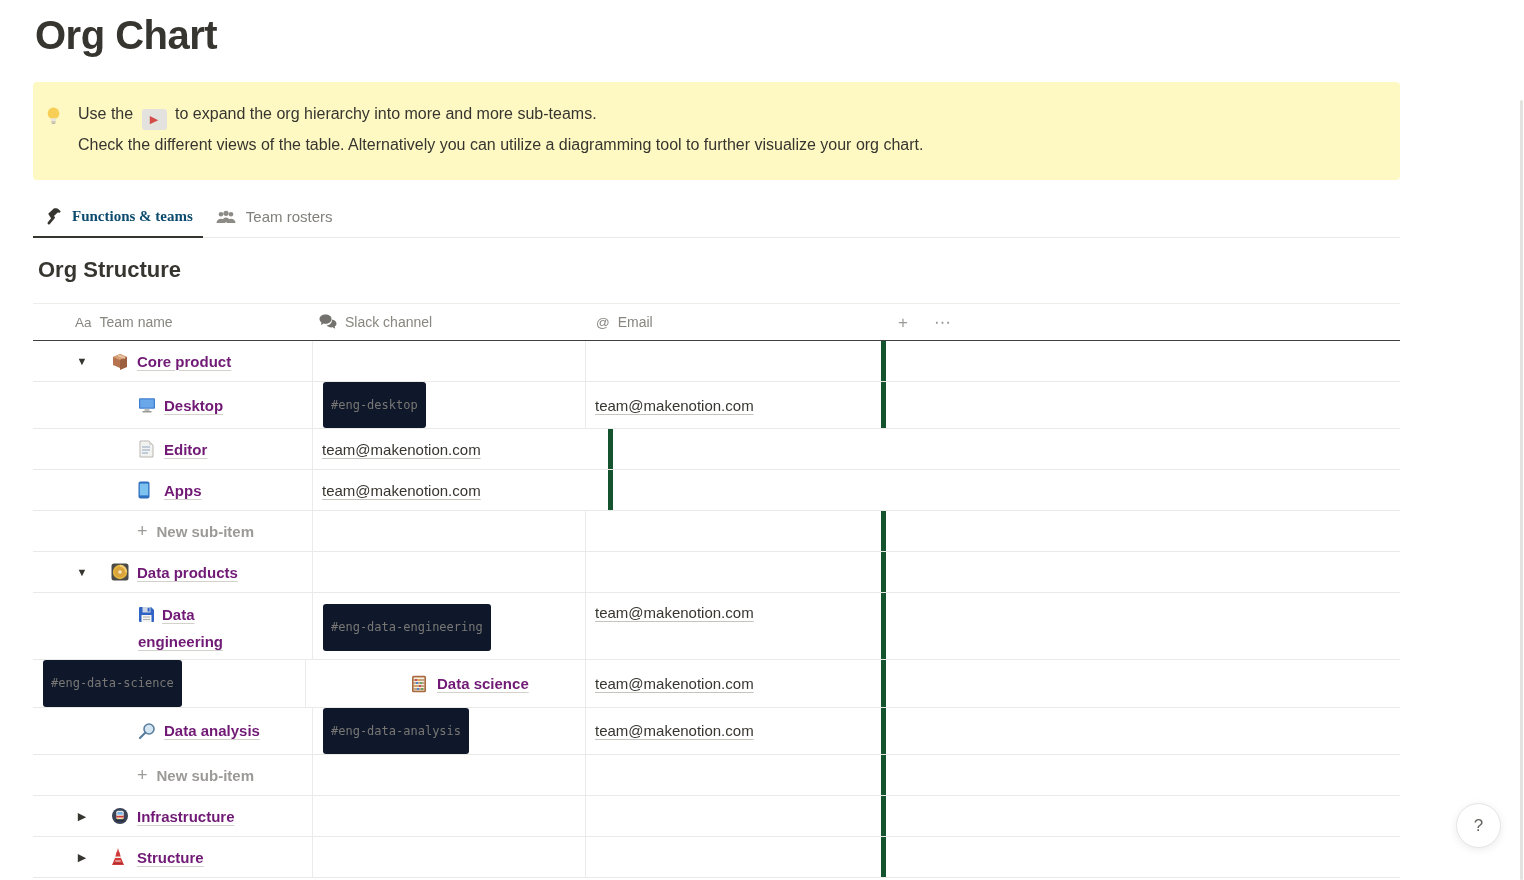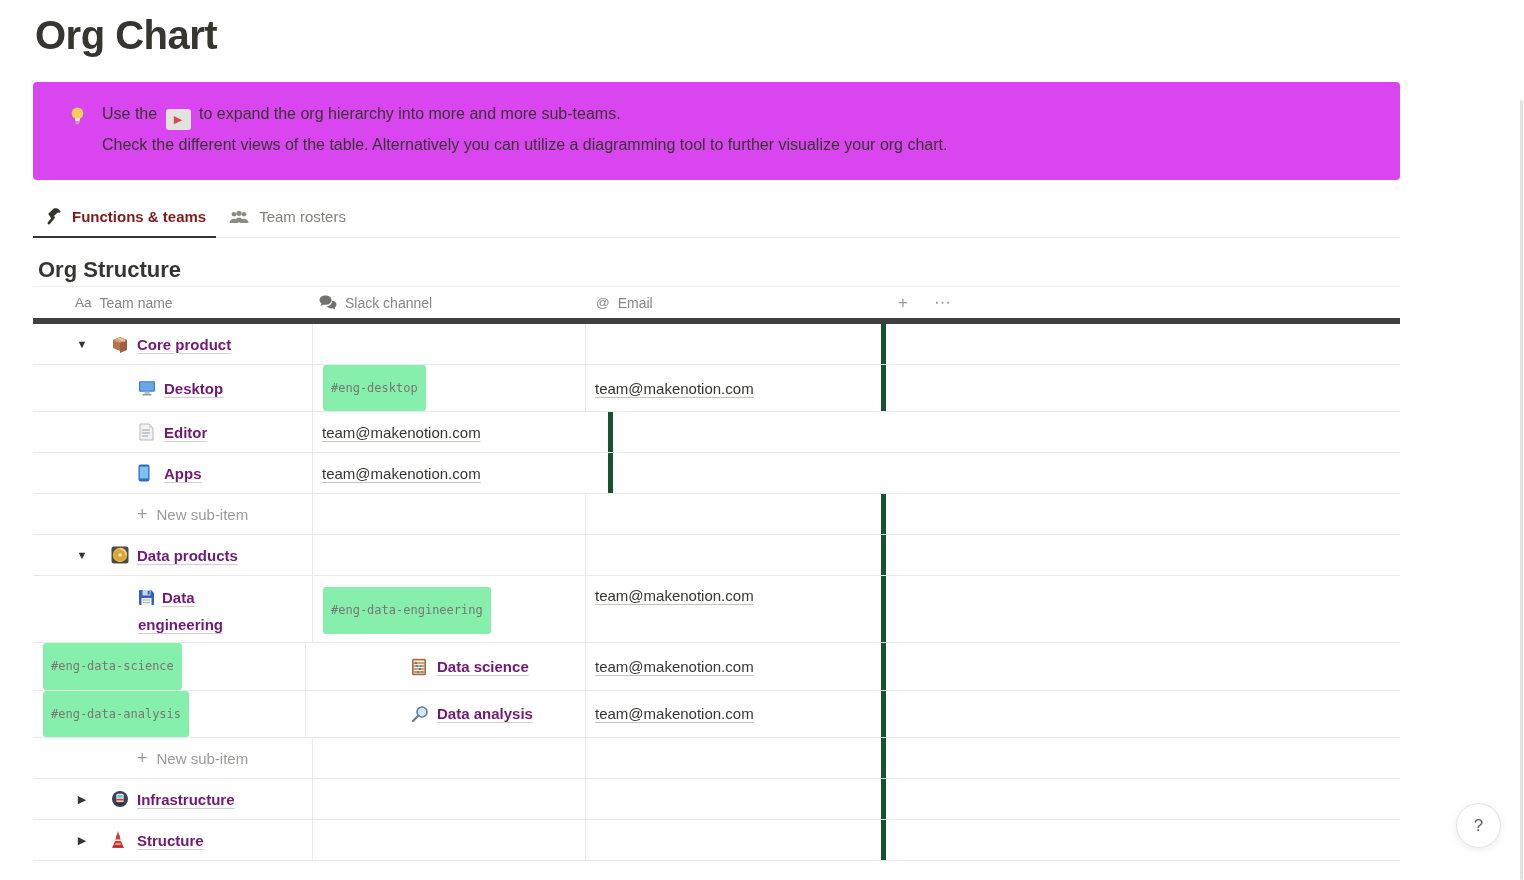--- a/index.html
+++ b/index.html
@@ -8,40 +8,40 @@
     width:1524px; height:880px; overflow:hidden; position:relative;
     background:#ffffff; color:#37352f;
     font-family:"Liberation Sans", sans-serif;
   }
   .page { margin-left:33px; width:1367px; }
 
   
   h1.page-title { font-size:40px; font-weight:700; line-height:54px; margin:8px 0 20px 2px; letter-spacing:-0.5px; }
 
   
-  .callout { background:#d946ef; border-radius:4px; display:flex; padding:17px 20px 17px 36px; min-height:98px; }
+  .callout { background:#fef9c3; border-radius:4px; display:flex; padding:17px 20px 17px 12px; min-height:98px; }
   .callout-icon { width:18px; height:20px; margin-top:7px; flex:none; }
   .callout-text { margin-left:15px; font-size:16px; line-height:30px; color:#37352f; }
   .chip { display:inline-flex; align-items:center; justify-content:center; background:#e3e2df;
           border-radius:3px; width:25px; height:21px; vertical-align:-4px; margin:0 4px; }
   .chip .tri { color:#d44c47; font-size:11px; line-height:1; }
 
   
   .tabs { display:flex; align-items:flex-end; border-bottom:1px solid #e9e9e7; margin-top:18px; height:40px; }
   .tab { display:flex; align-items:center; gap:9px; padding:0 10px 12px 11px; font-size:15px; color:#81807b; position:relative; cursor:pointer; white-space:nowrap; }
   .tab + .tab { margin-left:1px; }
-  .tab.active { color:#7f1d1d; font-weight:700; }
+  .tab.active { color:#0c4a6e; font-weight:700;font-family:Liberation Serif, serif; }
   .tab.active::after { content:""; position:absolute; left:0; right:0; bottom:-1px; height:2px; background:#37352f; }
   .tab-icon { display:inline-flex; align-items:center; }
 
   
   h2.db-title { font-size:22px; font-weight:700; line-height:30px; margin:17px 0 0 5px; }
 
   
-  .thead { display:flex; height:38px; margin-top:1px; border-top:1px solid #ededea; border-bottom:6px solid #404040; align-items:center; color:#87867f; font-size:14px; }
+  .thead { display:flex; height:38px; margin-top:18px; border-top:1px solid #ededea; border-bottom:1px solid #404040; align-items:center; color:#87867f; font-size:14px; }
   .th { display:flex; align-items:center; }
   .th.c-name  { width:280px; padding-left:42px; }
   .th.c-slack { width:273px; padding-left:6px; }
   .th.c-email { width:300px; padding-left:10px; }
   .th.c-actions { flex:1; display:flex; align-items:center; gap:26px; padding-left:12px; color:#9b9a97; }
   .hicon { margin-right:8px; display:inline-flex; align-items:center; }
   .hicon.htext { font-size:13.5px; }
   .th-action { font-size:17px; color:#9b9a97; cursor:pointer; line-height:1; }
 
   .trow { display:flex; border-bottom:1px solid #e9e9e7; min-height:41px; align-items:stretch; font-size:15px; }
@@ -51,25 +51,25 @@
   .td.c-email { width:300px; border-right:5px solid #14532d; padding-left:9px; }
   .td.c-rest  { flex:1; }
   .trow.group .td.c-name  { padding-left:37px; }
   .trow.child .td.c-name  { padding-left:105px; }
   .trow.newsub .td.c-name { padding-left:104px; }
 
   .toggle { width:24px; text-align:center; font-size:11px; color:#37352f; margin-right:17px; cursor:pointer; flex:none; }
   .emoji { width:18px; height:18px; margin-right:8px; display:inline-flex; flex:none; }
   .name-text { font-weight:700; font-size:15px; color:#701a75; cursor:pointer;
                text-decoration:underline; text-decoration-color:#d3d1cb; text-decoration-thickness:1px; text-underline-offset:3px; }
-  .tag { font-family:"DejaVu Sans Mono", monospace; font-size:12px; color:#787774; background:#86efac; border-radius:3px; padding:16px 8px; line-height:1.2; white-space:nowrap; }
+  .tag { font-family:"DejaVu Sans Mono", monospace; font-size:12px; color:#787774; background:#0f172a; border-radius:3px; padding:16px 8px; line-height:1.2; white-space:nowrap; }
   .email-link { font-size:15px; color:#37352f; cursor:pointer;
                 text-decoration:underline; text-decoration-color:#c6c4be; text-decoration-thickness:1px; text-underline-offset:3px; }
   .plus { color:#9b9a97; font-size:18px; margin-right:9px; line-height:1; }
-  .newsub-label { color:#9b9a97; font-size:15px; cursor:pointer; }
+  .newsub-label { color:#9b9a97; font-size:15px; cursor:pointer;font-weight:bold; }
 
   .trow.wrap { height:67px; }
   .trow.wrap .td { align-items:flex-start; padding-top:11px; }
   .trow.wrap .td.c-name { display:block; padding-top:8px; padding-right:58px; line-height:27px; }
   .trow.wrap .td.c-name .emoji { display:inline-block; vertical-align:-3px; margin-right:6px; }
 
   
   .help-button { position:absolute; right:23px; bottom:32px; width:45px; height:45px; border-radius:50%;
                  background:#fff; border:1px solid #e6e5e2; box-shadow:0 2px 8px rgba(0,0,0,.08);
                  display:flex; align-items:center; justify-content:center; color:#64635f; font-size:17px; cursor:pointer; }
@@ -297,31 +297,31 @@
               </svg>
             </span>
             <span class="name-text">Data science</span>
           </div>
           <div class="td c-email">
             <span class="email-link">team@makenotion.com</span>
           </div>
           <div class="td c-rest"></div>
         </div>
         <div class="trow child">
+          <div class="td c-name">
+            <span class="emoji">
+              <svg width="18" height="18" viewBox="0 0 18 18">
+                <circle cx="11" cy="7" r="5" fill="#d4e6f3" stroke="#5b7e9c" stroke-width="1.6"></circle>
+                <line x1="7.2" y1="10.8" x2="2" y2="16" stroke="#5b7e9c" stroke-width="2.2" stroke-linecap="round"></line>
+              </svg>
+            </span>
+            <span class="name-text">Data analysis</span>
+          </div>
           <div class="td c-slack">
             <span class="tag">#eng-data-analysis</span>
-          </div>
-          <div class="td c-name">
-            <span class="emoji">
-              <svg width="18" height="18" viewBox="0 0 18 18">
-                <circle cx="11" cy="7" r="5" fill="#d4e6f3" stroke="#5b7e9c" stroke-width="1.6"></circle>
-                <line x1="7.2" y1="10.8" x2="2" y2="16" stroke="#5b7e9c" stroke-width="2.2" stroke-linecap="round"></line>
-              </svg>
-            </span>
-            <span class="name-text">Data analysis</span>
           </div>
           <div class="td c-email">
             <span class="email-link">team@makenotion.com</span>
           </div>
           <div class="td c-rest"></div>
         </div>
         <div class="trow newsub">
           <div class="td c-name">
             <span class="plus">+</span>
             <span class="newsub-label">New sub-item</span>

